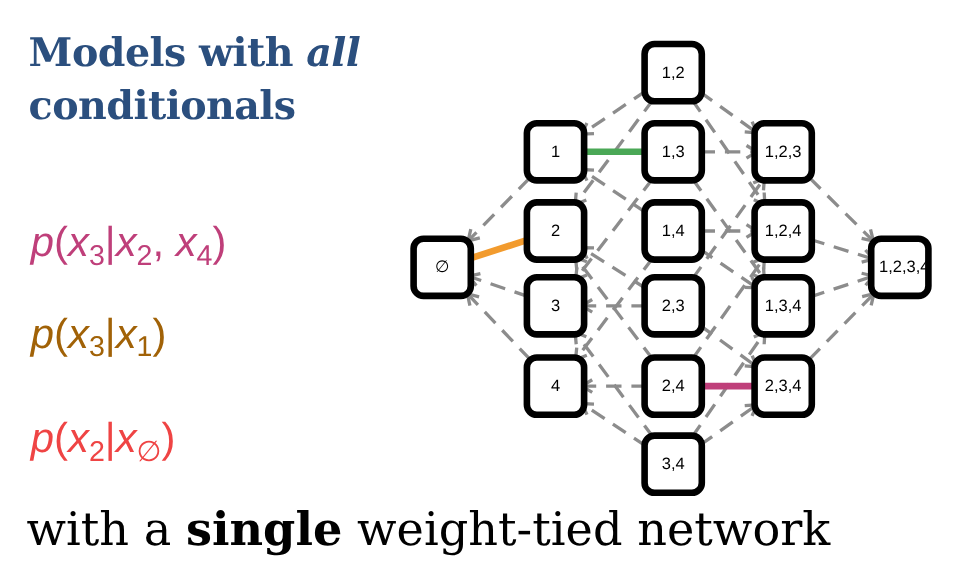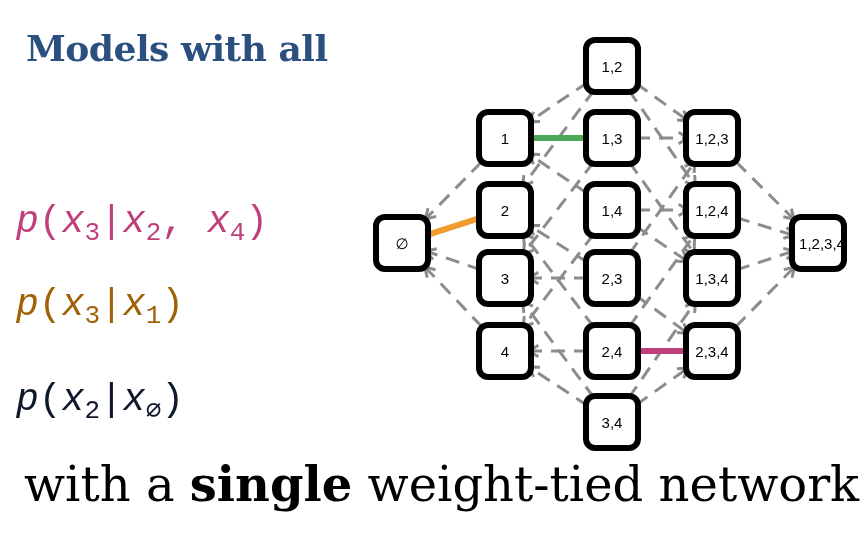--- a/index.html
+++ b/index.html
@@ -3,54 +3,55 @@
 <meta charset="utf-8">
 <style>
   html, body { margin: 0; padding: 0; background: #ffffff; }
   body { width: 866px; height: 534px; position: relative; overflow: hidden; }
   .title {
     position: absolute; left: 26px; top: 24px;
     font-family: "DejaVu Serif", "Liberation Serif", serif;
     font-weight: bold; font-size: 36px; line-height: 48px;
     color: #2b4f7e; letter-spacing: -0.5px;
   }
-  .title .it { }
+  .title .it { font-style: italic; }
   .formula {
-    position: absolute; left: 16px;
-    font-family: Liberation Mono, monospace;
+    position: absolute; left: 28px;
+    font-family: Liberation Sans, sans-serif;
     font-size: 38px; font-style: italic;
   }
   .formula sub { font-style: normal; font-size: 26px; vertical-align: -8px; }
   .formula .up { font-style: normal; }
   .f1 { top: 200px; }
   .f2 { top: 283px; }
   .f3 { top: 378px; }
   .tagline {
     position: absolute; left: 24px; top: 456px;
     font-family: "DejaVu Serif", "Liberation Serif", serif;
-    font-size: 48px; color: #000000; white-space: nowrap;
+    font-size: 42px; color: #000000; white-space: nowrap;
   }
   .tagline b { font-weight: bold; }
   svg#graph { position: absolute; left: 0; top: 0; }
   .node-label {
     font-family: "Liberation Sans", "DejaVu Sans", sans-serif;
     font-size: 15px; fill: #000; text-anchor: middle; dominant-baseline: central;
   }
 </style>
 </head>
 <body>
 
 <div class="title">
   <div><span>Models with </span><span class="it">all</span></div>
+  <div>conditionals</div>
 </div>
 
 <div id="formulas">
     <div class="formula f1" style="color: rgb(191, 63, 122);"><span>p</span><span class="up">(</span>x<sub>3</sub><span class="up">|</span>x<sub>2</sub><span class="up">, </span>x<sub>4</sub><span class="up">)</span></div>
     <div class="formula f2" style="color: #a16207;"><span>p</span><span class="up">(</span>x<sub>3</sub><span class="up">|</span>x<sub>1</sub><span class="up">)</span></div>
-    <div class="formula f3" style="color: #0f172a;"><span>p</span><span class="up">(</span>x<sub>2</sub><span class="up">|</span>x<sub>∅</sub><span class="up">)</span></div>
+    <div class="formula f3" style="color: #ef4444;"><span>p</span><span class="up">(</span>x<sub>2</sub><span class="up">|</span>x<sub>∅</sub><span class="up">)</span></div>
   </div>
 
 <div class="tagline"><span>with a </span><b>single</b><span> weight-tied network</span></div>
 
 <svg id="graph" width="866" height="534" xmlns="http://www.w3.org/2000/svg">
     <g>
       <line x1="481.45714285714286" y1="162" x2="425.54285714285714" y2="219" stroke="#8c8c8c" stroke-width="3" stroke-dasharray="14 9"></line>
       <polyline points="436.2143323595066,216.3317390119337 425.54285714285714,219 428.00542307988906,208.27918990907077" fill="none" stroke="#8c8c8c" stroke-width="3"></polyline>
       <line x1="481" y1="269.84466019417476" x2="426" y2="251.15533980582524" stroke="#8c8c8c" stroke-width="3" stroke-dasharray="14 9"></line>
       <polyline points="433.0292907467514,259.61637234314804 426,251.15533980582524 436.7289934900805,248.72867569849387" fill="none" stroke="#8c8c8c" stroke-width="3"></polyline>

